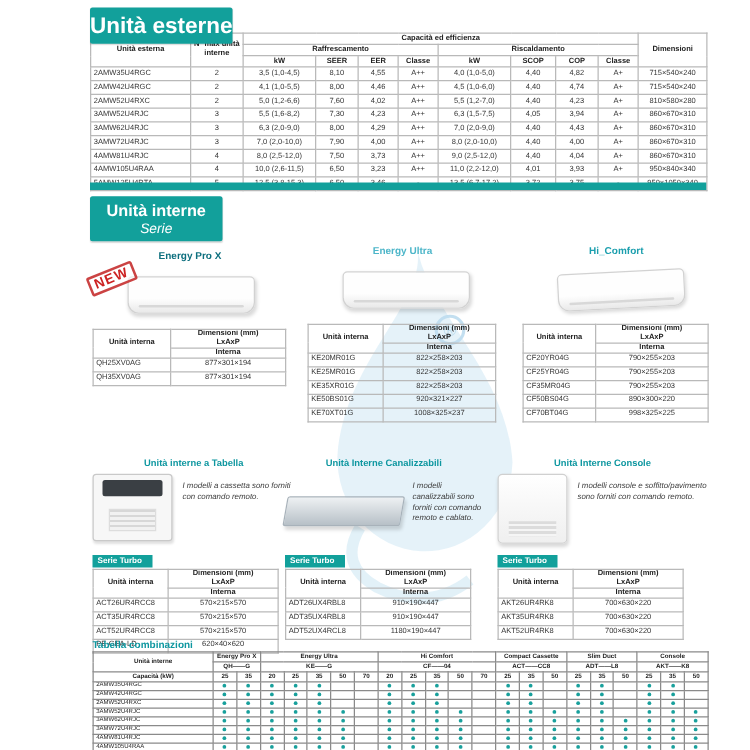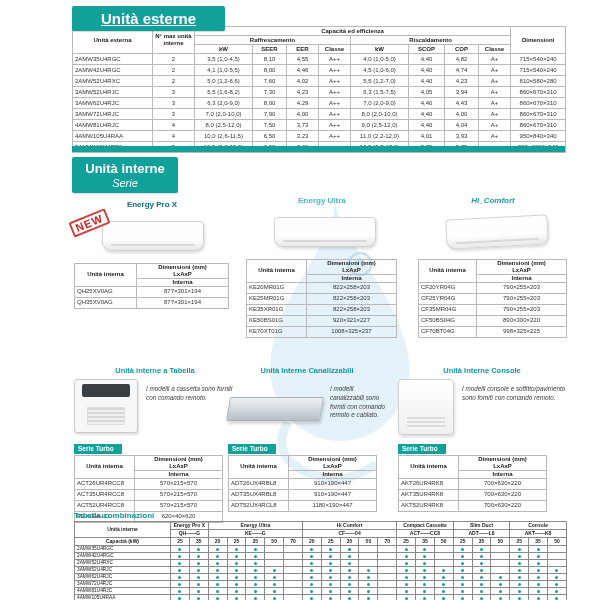--- a/index.html
+++ b/index.html
@@ -3,21 +3,21 @@
 <meta charset="utf-8">
 <style>
   html,body{margin:0;padding:0;background:#fff;}
   .page{position:relative;width:600px;height:600px;background:#fff;overflow:hidden;
         font-family:"Liberation Sans",sans-serif;color:#222;}
   
   .watermark{position:absolute;left:248px;top:192px;width:200px;height:300px;z-index:0;pointer-events:none;}
   
   .title-box{position:absolute;background:#12a09b;color:#fff;z-index:2;border-radius:2px;
              box-shadow:0 1px 1px rgba(0,0,0,.15);}
-  .t1{left:72px;top:6px;padding:4px 29px;font-size:15px;font-weight:bold;text-decoration:underline;}
+  .t1{left:72px;top:6px;padding:4px 0;font-size:18px;font-weight:bold;}
   .t2{left:72px;top:157px;width:106px;padding:4px 0;text-align:center;}
   .t2 .l1{font-size:13px;font-weight:bold;}
   .t2 .l2{font-size:11px;font-style:italic;margin-top:1px;}
   .divider{position:absolute;left:72px;top:146px;width:493px;height:6px;background:#12a09b;z-index:2;}
   
   table.spec{border-collapse:collapse;background:transparent;z-index:1;table-layout:fixed;}
   table.spec th,table.spec td{border:1px solid #b9b9b9;text-align:center;padding:0;line-height:1.15;
        font-size:6px;overflow:hidden;white-space:nowrap;}
   table.spec thead th{font-weight:bold;color:#222;background:transparent;}
   table.spec tbody td{font-weight:normal;color:#333;height:10px;}
@@ -27,21 +27,21 @@
   .outdoor-wrap table{width:493px;}
   .outdoor-wrap thead th{height:8px;}
   
   .wall-col{position:absolute;z-index:1;}
   .wc1{left:74px;top:200px;width:156px;}
   .wc2{left:246px;top:196px;width:152px;}
   .wc3{left:418px;top:196px;width:150px;}
   .pname{text-align:center;font-weight:bold;font-size:8px;margin-bottom:4px;}
   .pname1{color:#0d6f7e;}
   .pname2{color:#4db6c9;}
-  .pname3{color:#1c9fae;font-style:italic;}
+  .pname3{color:#1c9fae;}
   .img-area{height:46px;position:relative;margin-bottom:4px;}
   .wall-unit{position:absolute;left:28px;top:8px;width:100px;height:28px;
      background:linear-gradient(180deg,#fefefe 60%,#e9e9e9);border:1px solid #d2d2d2;
      border-radius:4px 4px 9px 9px;box-shadow:1px 2px 3px rgba(0,0,0,.15);}
   .wall-unit::after{content:"";position:absolute;left:8px;right:8px;bottom:4px;height:2px;
      background:#d8d8d8;border-radius:2px;}
   .new-stamp{position:absolute;left:-4px;top:2px;transform:rotate(-22deg);color:#c22;
      border:2px solid rgba(194,34,34,.85);padding:0 3px;font-size:11px;font-weight:bold;
      letter-spacing:1px;background:rgba(255,255,255,.55);border-radius:2px;z-index:3;}
   .two-col th,.two-col td{font-size:5.6px;}

